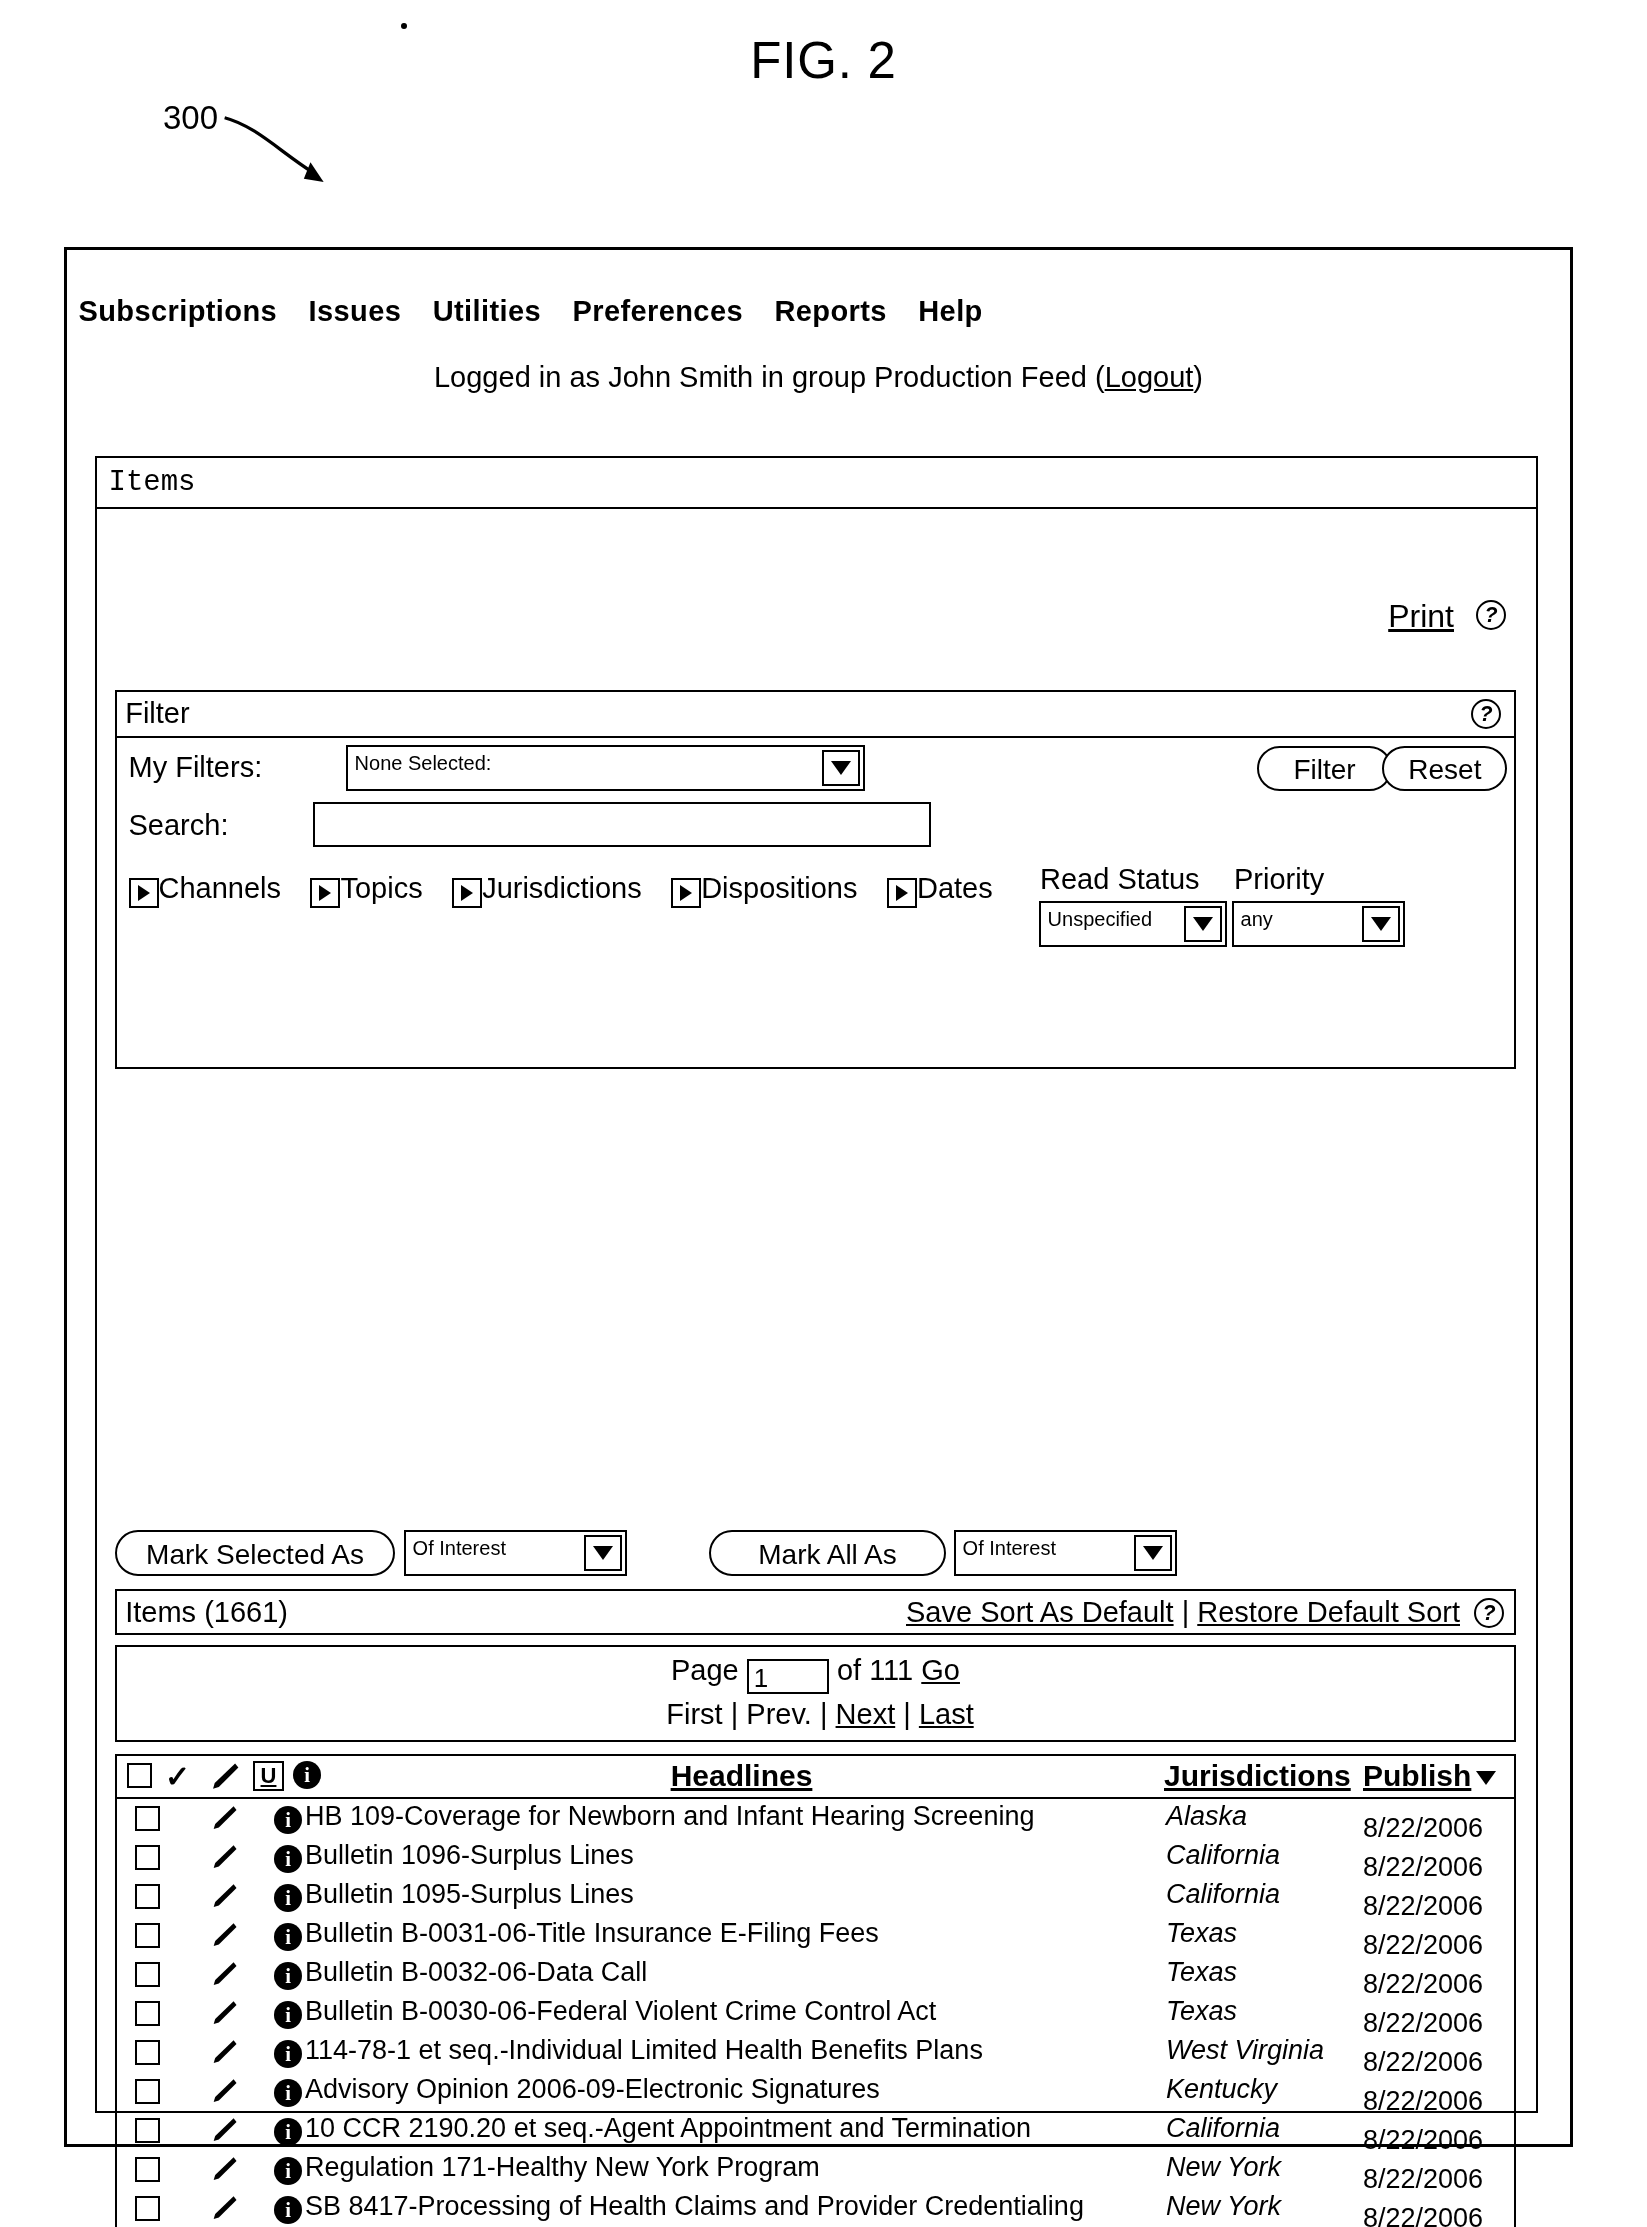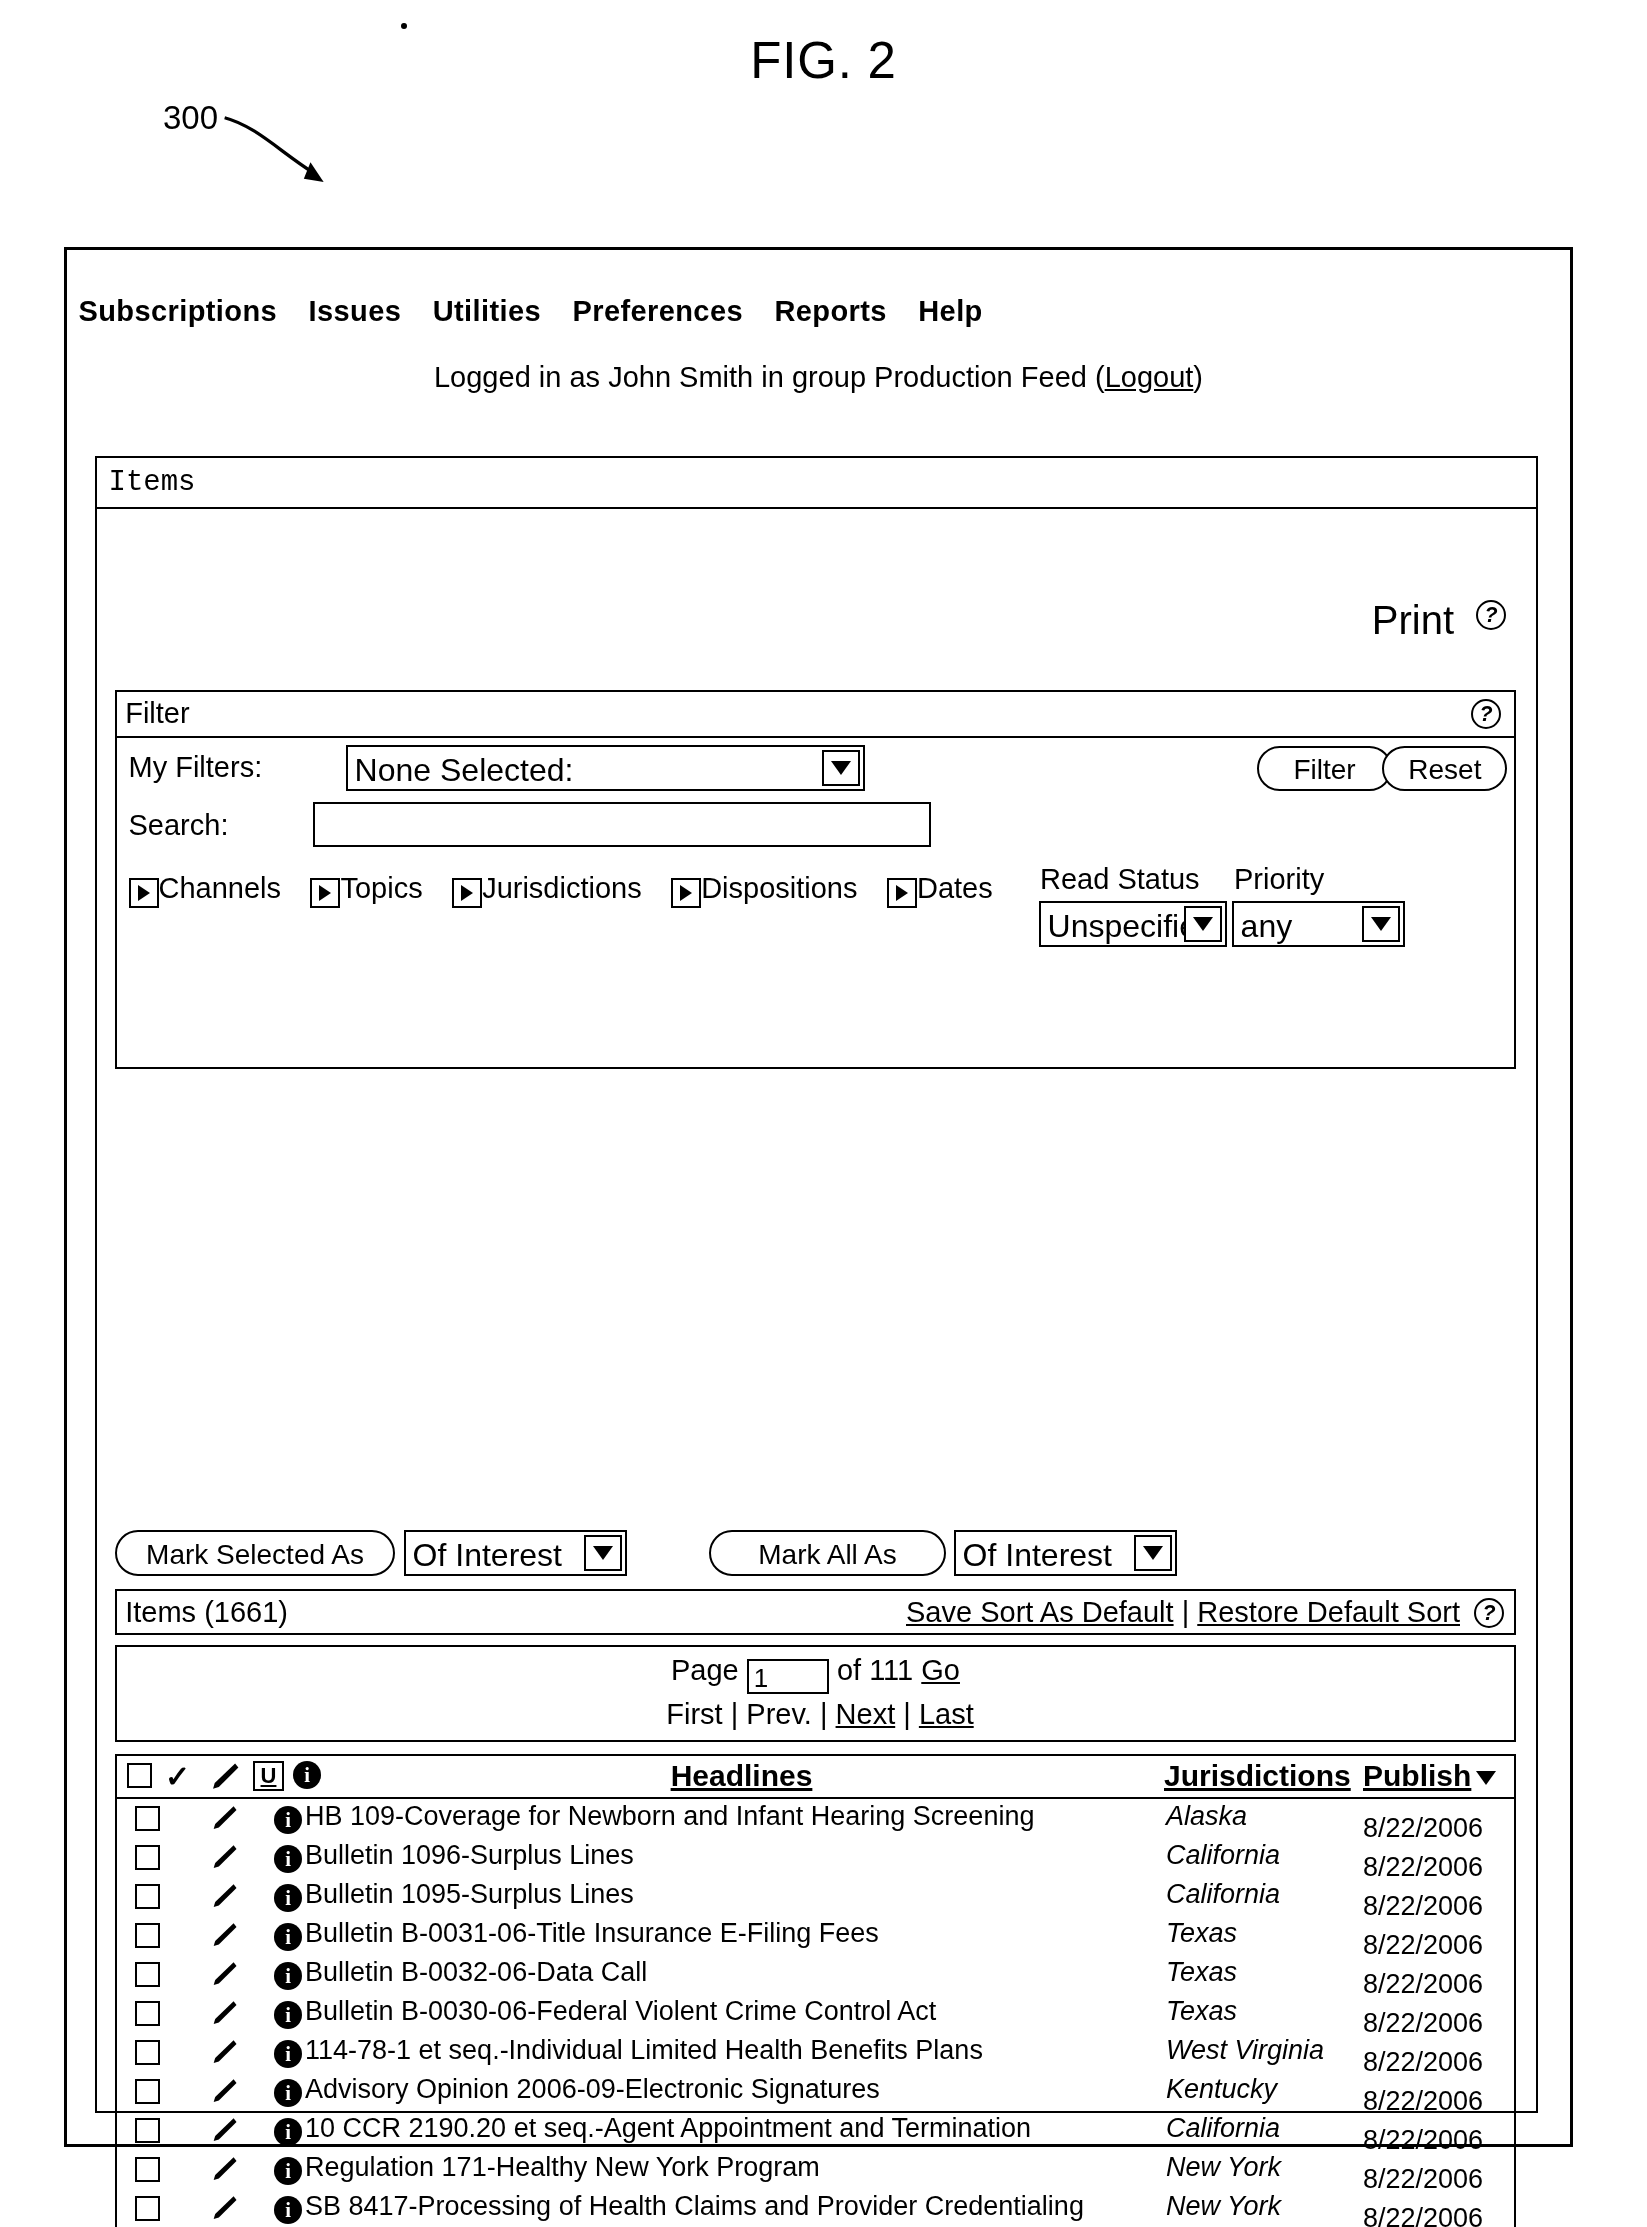--- a/index.html
+++ b/index.html
@@ -133,21 +133,22 @@
     position: absolute;
     left: 0;
     top: 140px;
     width: 100%;
     height: 41px;
   }
   .print-label {
     position: absolute;
     right: 82px;
     top: 0;
-    font-size: 40px;
+    font-size: 32px;
+    text-decoration: underline;
     margin-left: 8px;
   }
   .qmark {
     display: inline-block;
     width: 30px;
     height: 30px;
     border: 2.5px solid #000;
     border-radius: 50%;
     font-size: 21.4px;
     line-height: 26px;
@@ -199,21 +200,21 @@
 
   .field-row { position: absolute; font-size: 29px; }
   .myfilters-label { left: 11.5px; top: 59px; }
   .search-label { left: 11.5px; top: 117px; }
 
   .select-box {
     position: absolute;
     border: 2.5px solid #000;
     background: #fff;
     box-sizing: border-box;
-    font-size: 32px;
+    font-size: 20px;
   }
   .select-box .val {
     position: absolute;
     left: 6.6px;
     top: 5px;
   }
   .select-arrow {
     position: absolute;
     right: 3.3px;
     top: 3.3px;

